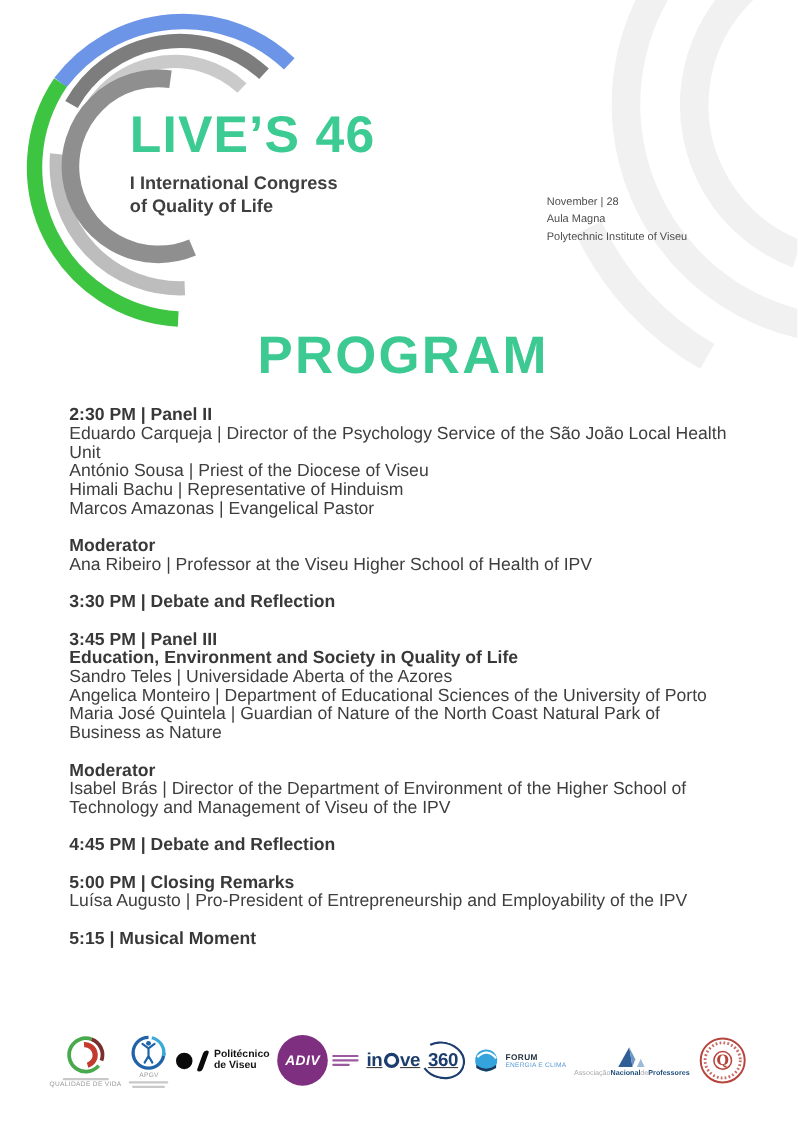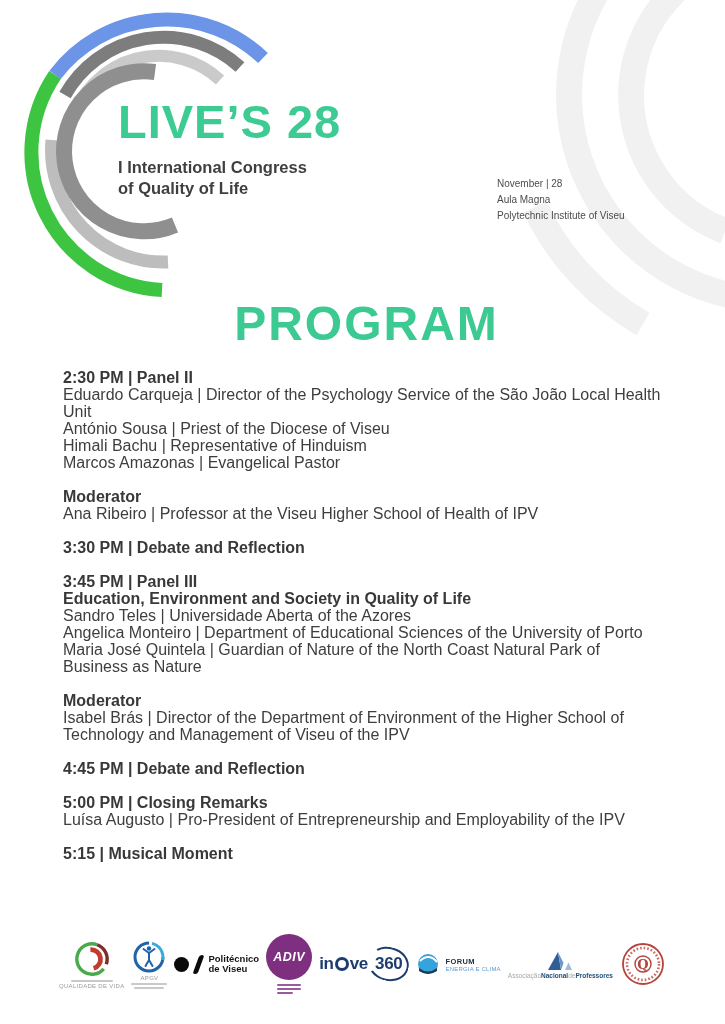--- a/index.html
+++ b/index.html
@@ -42,30 +42,30 @@
   }
   .sponsor { display:flex; flex-direction:column; align-items:center; }
   .microcaption { font-size:6px; color:#9a9a9a; letter-spacing:.3px; margin-top:1px; white-space:nowrap; }
   .microbar { height:2px; background:#c9c9c9; margin-top:2px; border-radius:1px; }
 
   .poli { flex-direction:row; align-items:center; gap:5px; }
   .poli-dot { width:15px; height:15px; background:#0a0a0a; border-radius:50%; }
   .poli-slash { width:5px; height:19px; background:#0a0a0a; border-radius:2.5px; transform:skewX(-20deg); margin:0 2px; }
   .poli-text { font-size:9.5px; font-weight:bold; color:#141414; line-height:10.5px; }
 
-  .adiv { flex-direction:column; gap:4px; }
+  .adiv { flex-direction:row; gap:4px; }
   .adiv-circle {
     width:46px; height:46px; border-radius:50%; background:#7e2f80;
     display:flex; align-items:center; justify-content:center;
     color:#fff; font-weight:bold; font-style:italic; font-size:12.5px; letter-spacing:.5px;
   }
   .adiv-lines { display:flex; flex-direction:column; gap:2px; }
   .adiv-lines div { height:2px; background:#9b59a0; border-radius:1px; }
 
-  .inove { flex-direction:row; align-items:center; }
+  .inove { flex-direction:row; align-items:center;text-decoration:underline; }
   .inove-text { font-size:17px; font-weight:bold; color:#1c3d6e; letter-spacing:-0.3px; display:flex; align-items:center; }
   .inove-o { display:inline-block; width:8px; height:8px; border:3.5px solid #1c3d6e; border-radius:50%; margin:0 1px; }
   .inove-360 { position:relative; display:inline-block; padding:6px 7px; }
   .inove-360::after {
     content:""; position:absolute; inset:-1px 0px; border:2px solid #1c3d6e;
     border-radius:50%; border-left-color:transparent; transform:rotate(14deg);
   }
 
   .forum { flex-direction:row; align-items:center; gap:5px; }
   .forum-text1 { font-size:7.5px; font-weight:bold; color:#22303f; letter-spacing:.4px; }
@@ -92,21 +92,21 @@
       <path d="M 55,75 A 140 140 0 0 1 263,58" stroke="#6c95e8" stroke-width="14"></path>
       <path d="M 162,290 A 138 138 0 0 1 55,75" stroke="#3dc441" stroke-width="14"></path>
       <path d="M 65,95 A 113 113 0 0 1 240,67" stroke="#7d7d7d" stroke-width="13"></path>
       <path d="M 168,262 A 112 112 0 0 1 52,140" stroke="#bdbdbd" stroke-width="13"></path>
       <path d="M 73,118 A 90 90 0 0 1 220,80" stroke="#cacaca" stroke-width="12"></path>
       <path d="M 155,72 A 80 80 0 1 0 175,225" stroke="#8f8f8f" stroke-width="16"></path>
     </g>
   </svg>
 
   <div class="logo-text">
-    <h1 class="logo-title">LIVE’S 28</h1>
+    <h1 class="logo-title">LIVE’S 46</h1>
     <div class="logo-sub">
       <div>I International Congress</div>
       <div>of Quality of Life</div>
     </div>
   </div>
 
   <div class="event-info">
     <div>November | 28</div>
     <div>Aula Magna</div>
     <div>Polytechnic Institute of Viseu</div>

